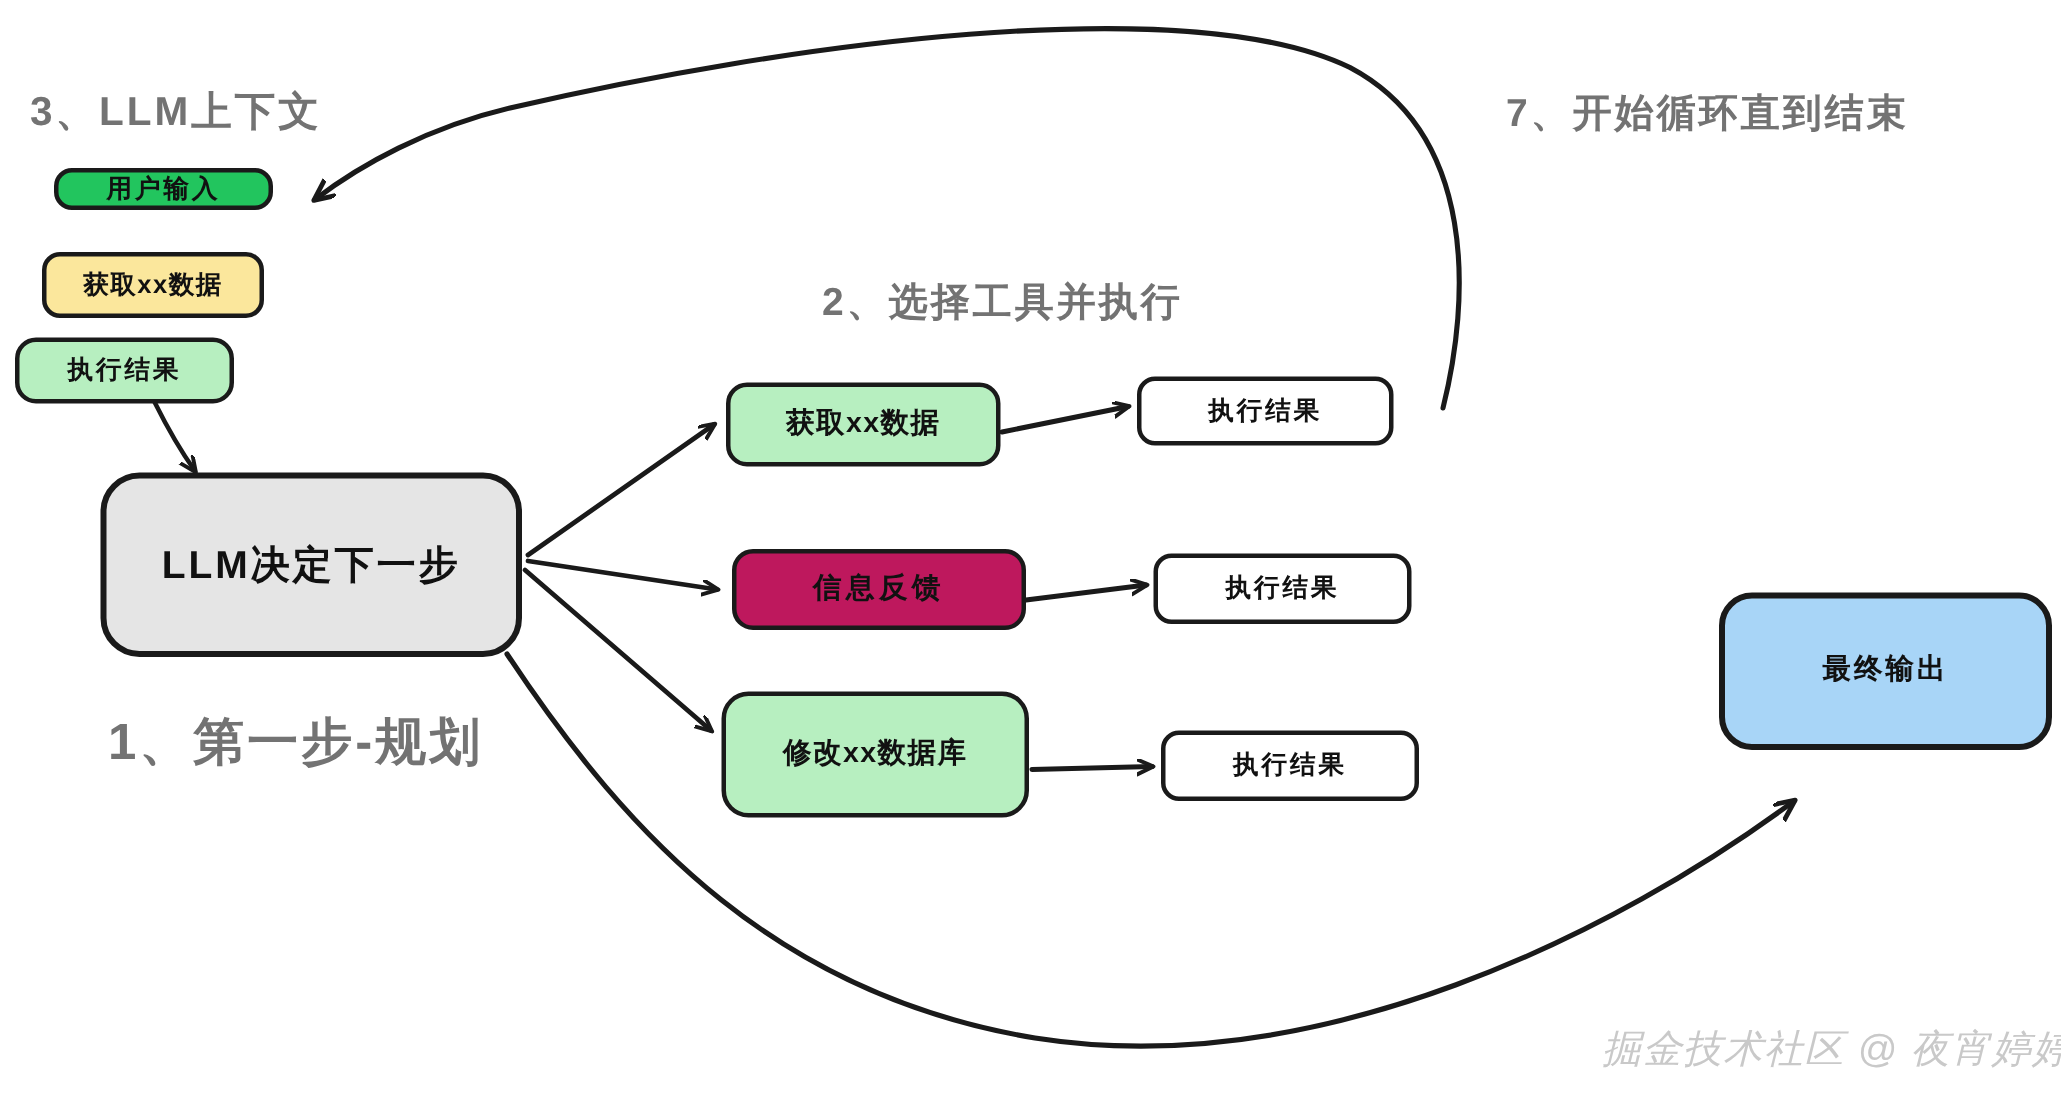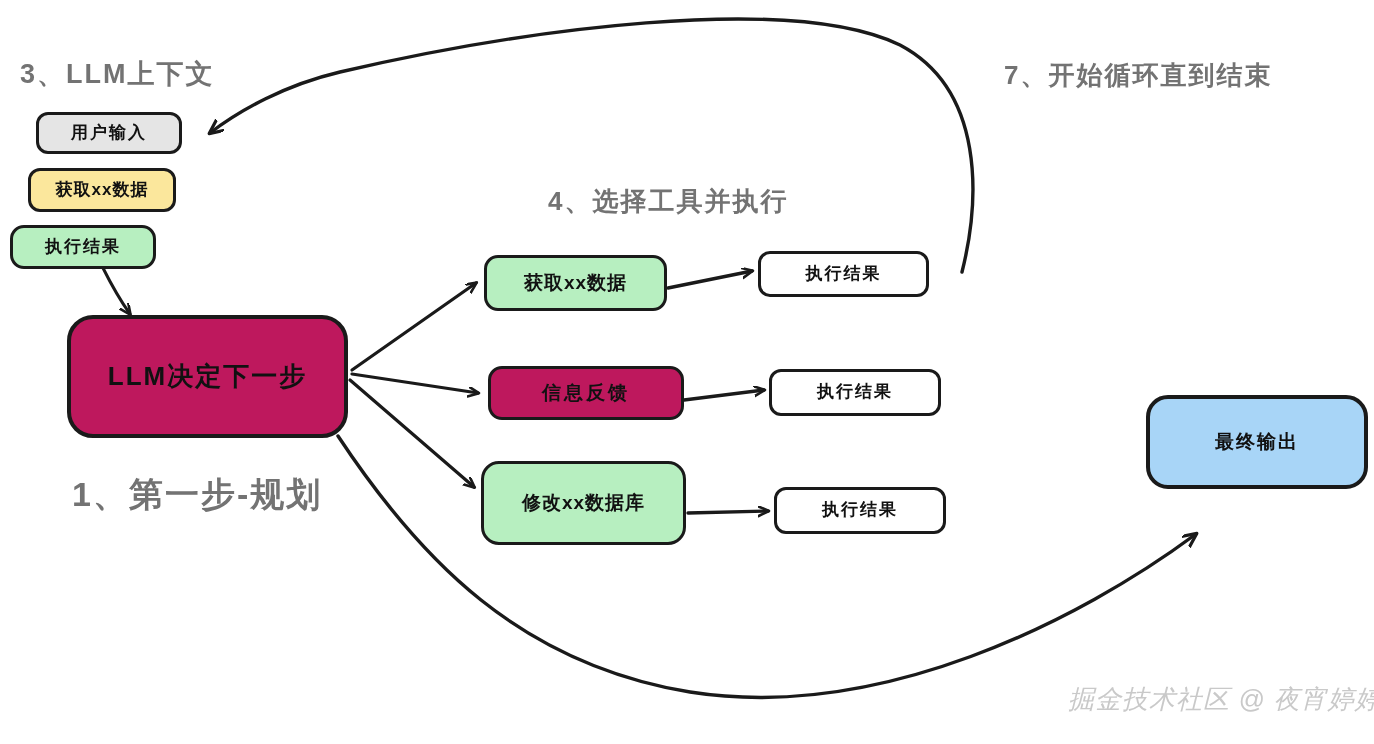--- a/index.html
+++ b/index.html
@@ -38,35 +38,35 @@
   .label {
     position: absolute;
     color: #737373;
     white-space: nowrap;
     font-weight: 700;
     letter-spacing: 2px;
     z-index: 3;
   }
 
   
-  .n-user-input   { left: 36px;  top: 112px; width: 146px; height: 42px;  border-radius: 12px; background: #e5e5e5; font-size: 17px; letter-spacing: 2px; font-weight: 600; }
+  .n-user-input   { left: 36px;  top: 112px; width: 146px; height: 28px;  border-radius: 12px; background: #22c55e; font-size: 17px; letter-spacing: 2px; font-weight: 600; }
   .n-ctx-fetch    { left: 28px;  top: 168px; width: 148px; height: 44px;  border-radius: 12px; background: #fbe79c; font-size: 17px; letter-spacing: 1px; font-weight: 600; }
   .n-ctx-result   { left: 10px;  top: 225px; width: 146px; height: 44px;  border-radius: 14px; background: #b7efc0; font-size: 17px; letter-spacing: 2px; font-weight: 600; }
 
-  .n-llm          { left: 67px;  top: 315px; width: 281px; height: 123px; border-radius: 26px; background: #be185d; font-size: 26px; letter-spacing: 2px; font-weight: 600; border-width: 4px; }
+  .n-llm          { left: 67px;  top: 315px; width: 281px; height: 123px; border-radius: 26px; background: #e5e5e5; font-size: 26px; letter-spacing: 2px; font-weight: 600; border-width: 4px; }
 
   .n-tool-1       { left: 484px; top: 255px; width: 183px; height: 56px;  border-radius: 14px; background: #b7efc0; font-size: 19px; letter-spacing: 1px; font-weight: 600; }
   .n-tool-2       { left: 488px; top: 366px; width: 196px; height: 54px;  border-radius: 14px; background: #be185d; font-size: 19px; letter-spacing: 3px; font-weight: 600; }
   .n-tool-3       { left: 481px; top: 461px; width: 205px; height: 84px;  border-radius: 18px; background: #b7efc0; font-size: 19px; letter-spacing: 1px; font-weight: 600; }
 
   .n-res-1        { left: 758px; top: 251px; width: 171px; height: 46px;  border-radius: 12px; background: #ffffff; font-size: 17px; letter-spacing: 2px; font-weight: 600; }
   .n-res-2        { left: 769px; top: 369px; width: 172px; height: 47px;  border-radius: 12px; background: #ffffff; font-size: 17px; letter-spacing: 2px; font-weight: 600; }
   .n-res-3        { left: 774px; top: 487px; width: 172px; height: 47px;  border-radius: 12px; background: #ffffff; font-size: 17px; letter-spacing: 2px; font-weight: 600; }
 
-  .n-final        { left: 1146px; top: 395px; width: 222px; height: 94px; border-radius: 22px; background: #a8d5f7; font-size: 19px; letter-spacing: 2px; font-weight: 600; border-width: 4px; }
+  .n-final        { left: 1146px; top: 395px; width: 222px; height: 105px; border-radius: 22px; background: #a8d5f7; font-size: 19px; letter-spacing: 2px; font-weight: 600; border-width: 4px; }
 
   
   .l-ctx   { left: 20px;  top: 56px;  font-size: 27px; }
   .l-plan  { left: 72px;  top: 472px; font-size: 34px; }
   .l-tool  { left: 548px; top: 184px; font-size: 26px; }
   .l-loop  { left: 1004px; top: 58px; font-size: 26px; }
 
   .watermark {
     position: absolute;
     left: 1068px;
@@ -114,21 +114,21 @@
       <path d="M688,513 L768,511" marker-end="url(#ah)"></path>
     </g>
 
     <g stroke="#1a1a1a" fill="none" stroke-width="3.4" stroke-linecap="round">
       <path d="M338,436 C420,560 520,664 690,692 C880,722 1080,620 1196,534" marker-end="url(#ahb)"></path>
     </g>
   </svg>
 
   <div class="label l-ctx">3、LLM上下文</div>
   <div class="label l-plan">1、第一步-规划</div>
-  <div class="label l-tool">4、选择工具并执行</div>
+  <div class="label l-tool">2、选择工具并执行</div>
   <div class="label l-loop">7、开始循环直到结束</div>
 
   <div class="node n-user-input">用户输入</div>
   <div class="node n-ctx-fetch">获取xx数据</div>
   <div class="node n-ctx-result">执行结果</div>
 
   <div class="node n-llm">LLM决定下一步</div>
 
   <div class="node n-tool-1">获取xx数据</div>
   <div class="node n-tool-2">信息反馈</div>

